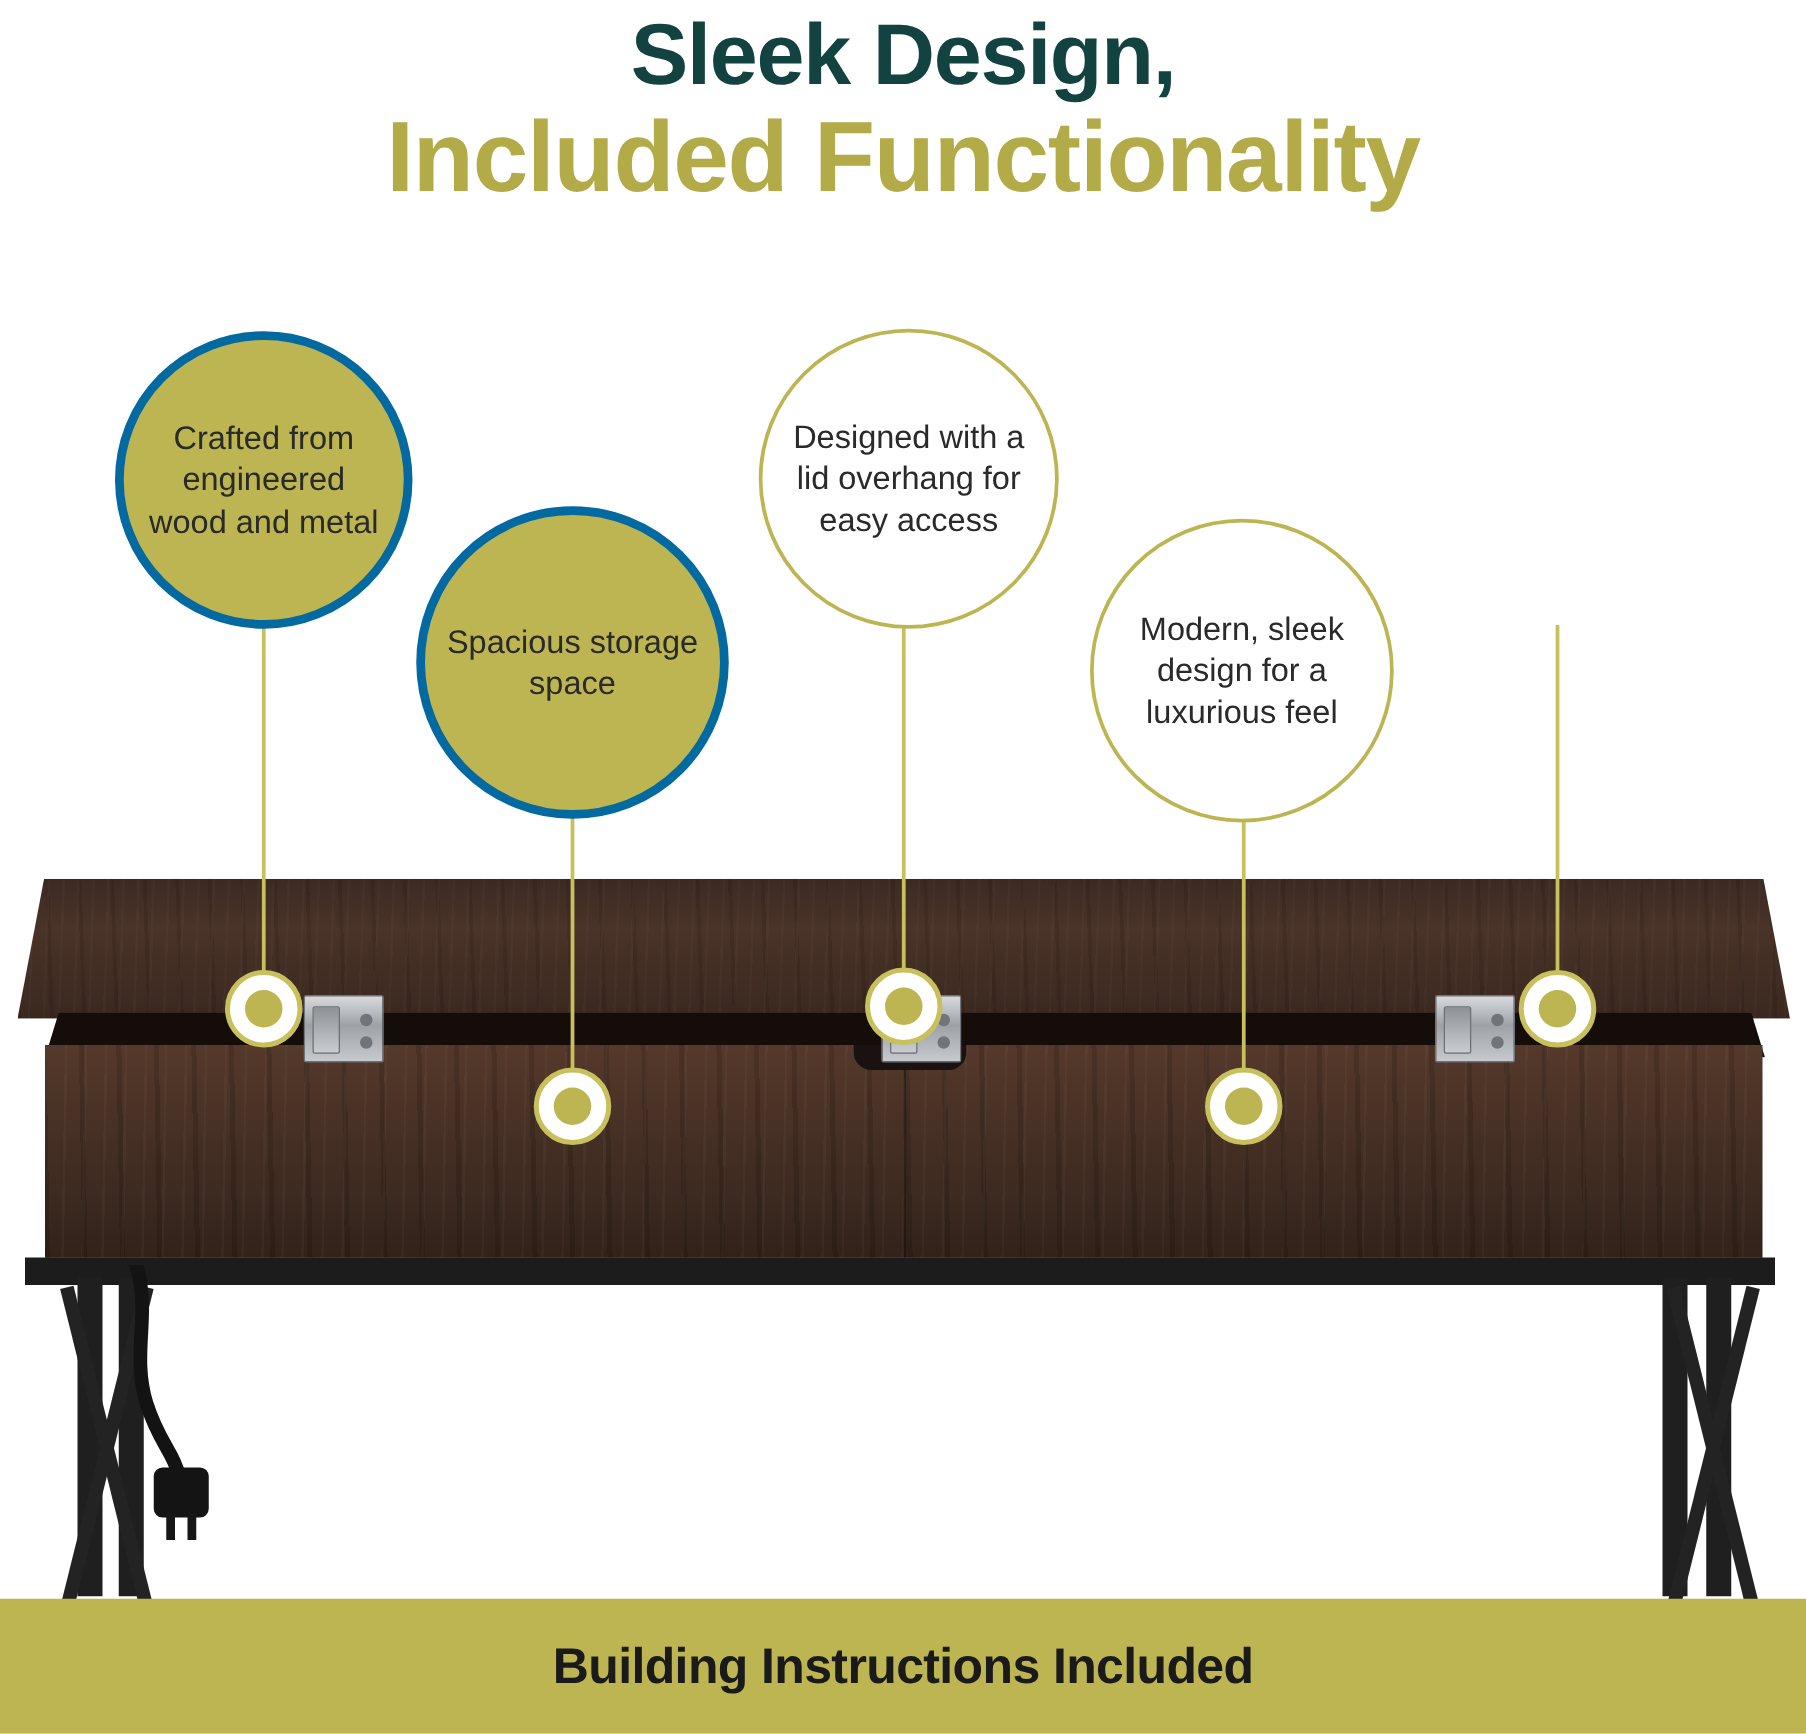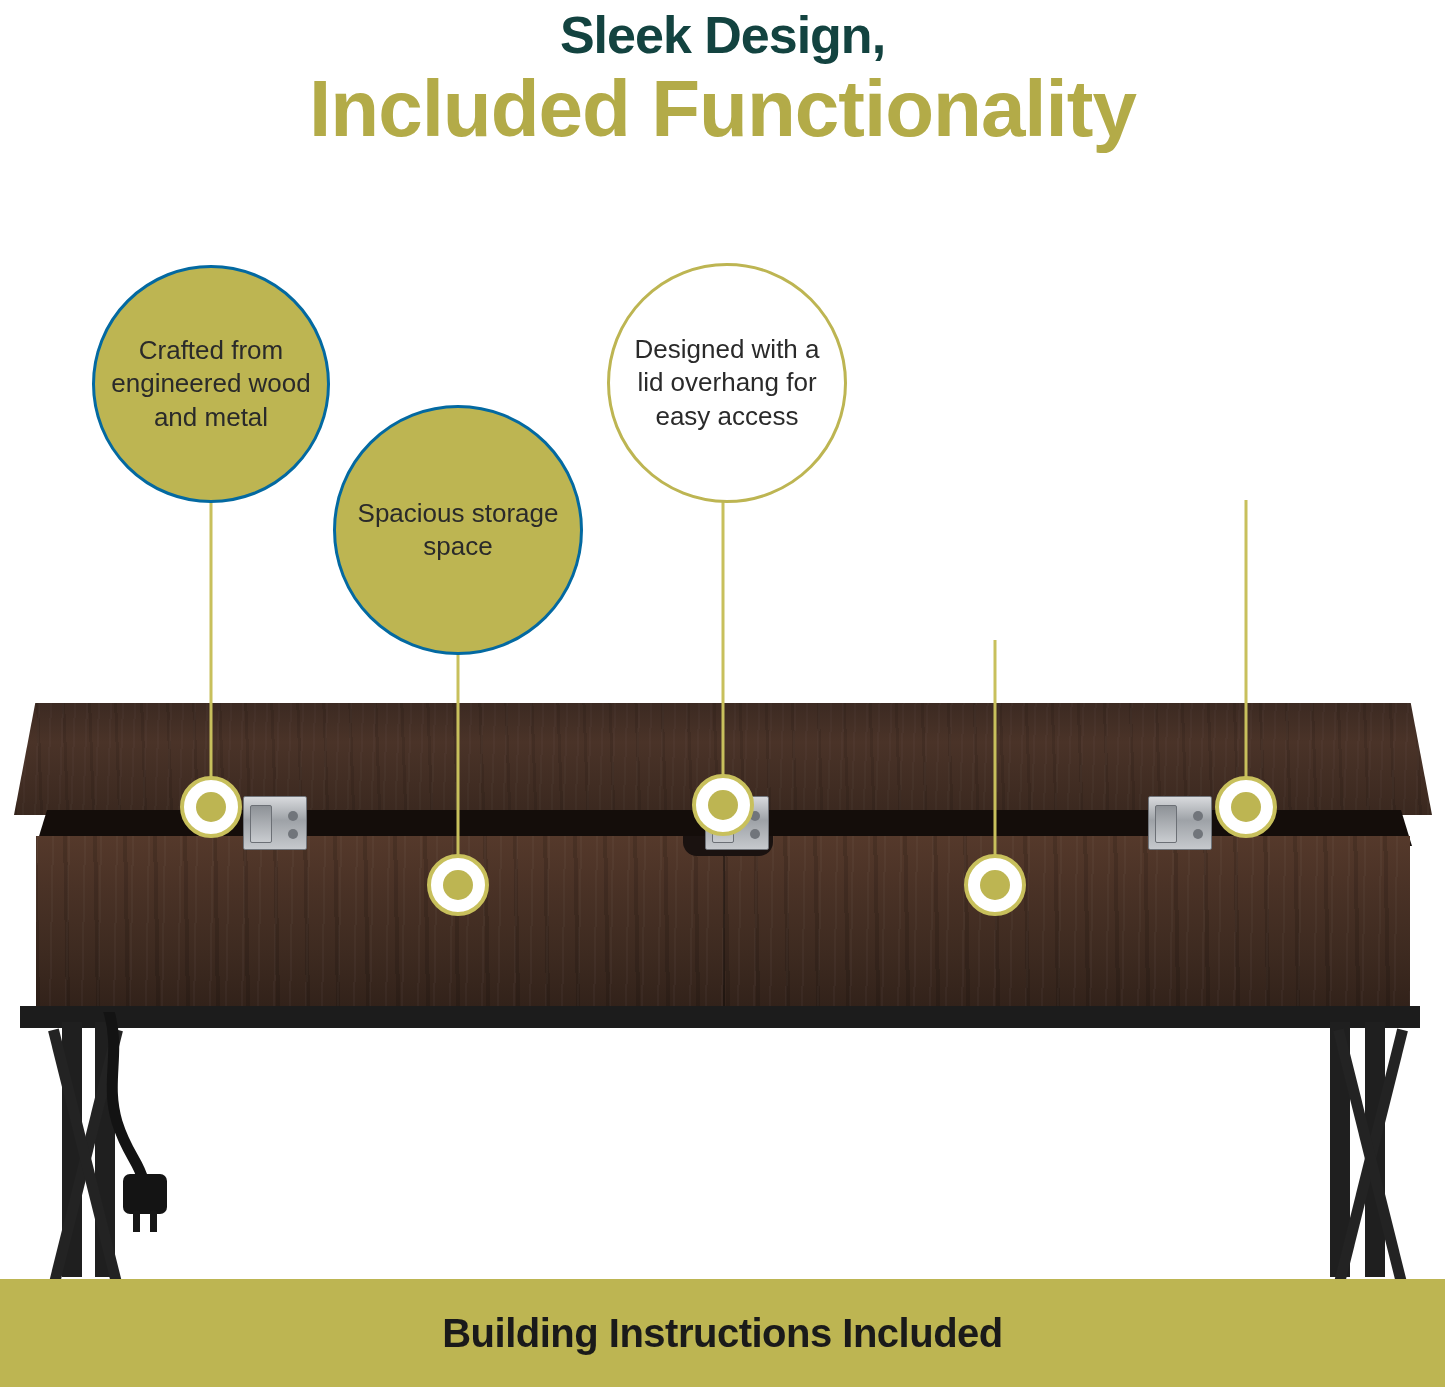--- a/index.html
+++ b/index.html
@@ -19,21 +19,21 @@
   .headline {
     position: absolute;
     top: 0;
     left: 0;
     width: 1445px;
     text-align: center;
     padding-top: 8px;
     box-sizing: border-box;
   }
   .headline-line1 {
-    font-size: 52px;
+    font-size: 69px;
     font-weight: bold;
     color: #134340;
     letter-spacing: -1px;
     line-height: 1.05;
   }
   .headline-line2 {
     font-size: 80px;
     font-weight: bold;
     color: #b3ab48;
     letter-spacing: -1px;
@@ -223,21 +223,21 @@
     padding: 10px 16px;
     box-sizing: border-box;
     pointer-events: auto;
   }
   .bubble.outline {
     background: #ffffff;
     border: 3px solid #bdb552;
   }
   .bubble.filled {
     background: #bdb552;
-    border: 3px solid #0369a1;
+    border: 7px solid #0369a1;
   }
   .dot {
     position: absolute;
     width: 62px;
     height: 62px;
     border-radius: 50%;
     background: #ffffff;
     border: 4px solid #c8c05c;
     box-sizing: border-box;
     display: flex;
@@ -345,20 +345,23 @@
   </div>
 
   <div class="bubble filled" style="left:333px; top:405px; width:250px; height:250px;">
     <span>Spacious storage space</span>
   </div>
 
   <div class="bubble outline" style="left:607px; top:263px; width:240px; height:240px;">
     <span>Designed with a lid overhang for easy access</span>
   </div>
 
+  <div class="bubble outline" style="left:872px; top:415px; width:243px; height:243px;">
+    <span>Modern, sleek design for a luxurious feel</span>
+  </div>
 
 
   <div class="dot" style="left:180px; top:776px;">
       <i></i>
     </div>
   <div class="dot" style="left:427px; top:854px;">
       <i></i>
     </div>
   <div class="dot" style="left:692px; top:774px;">
       <i></i>

